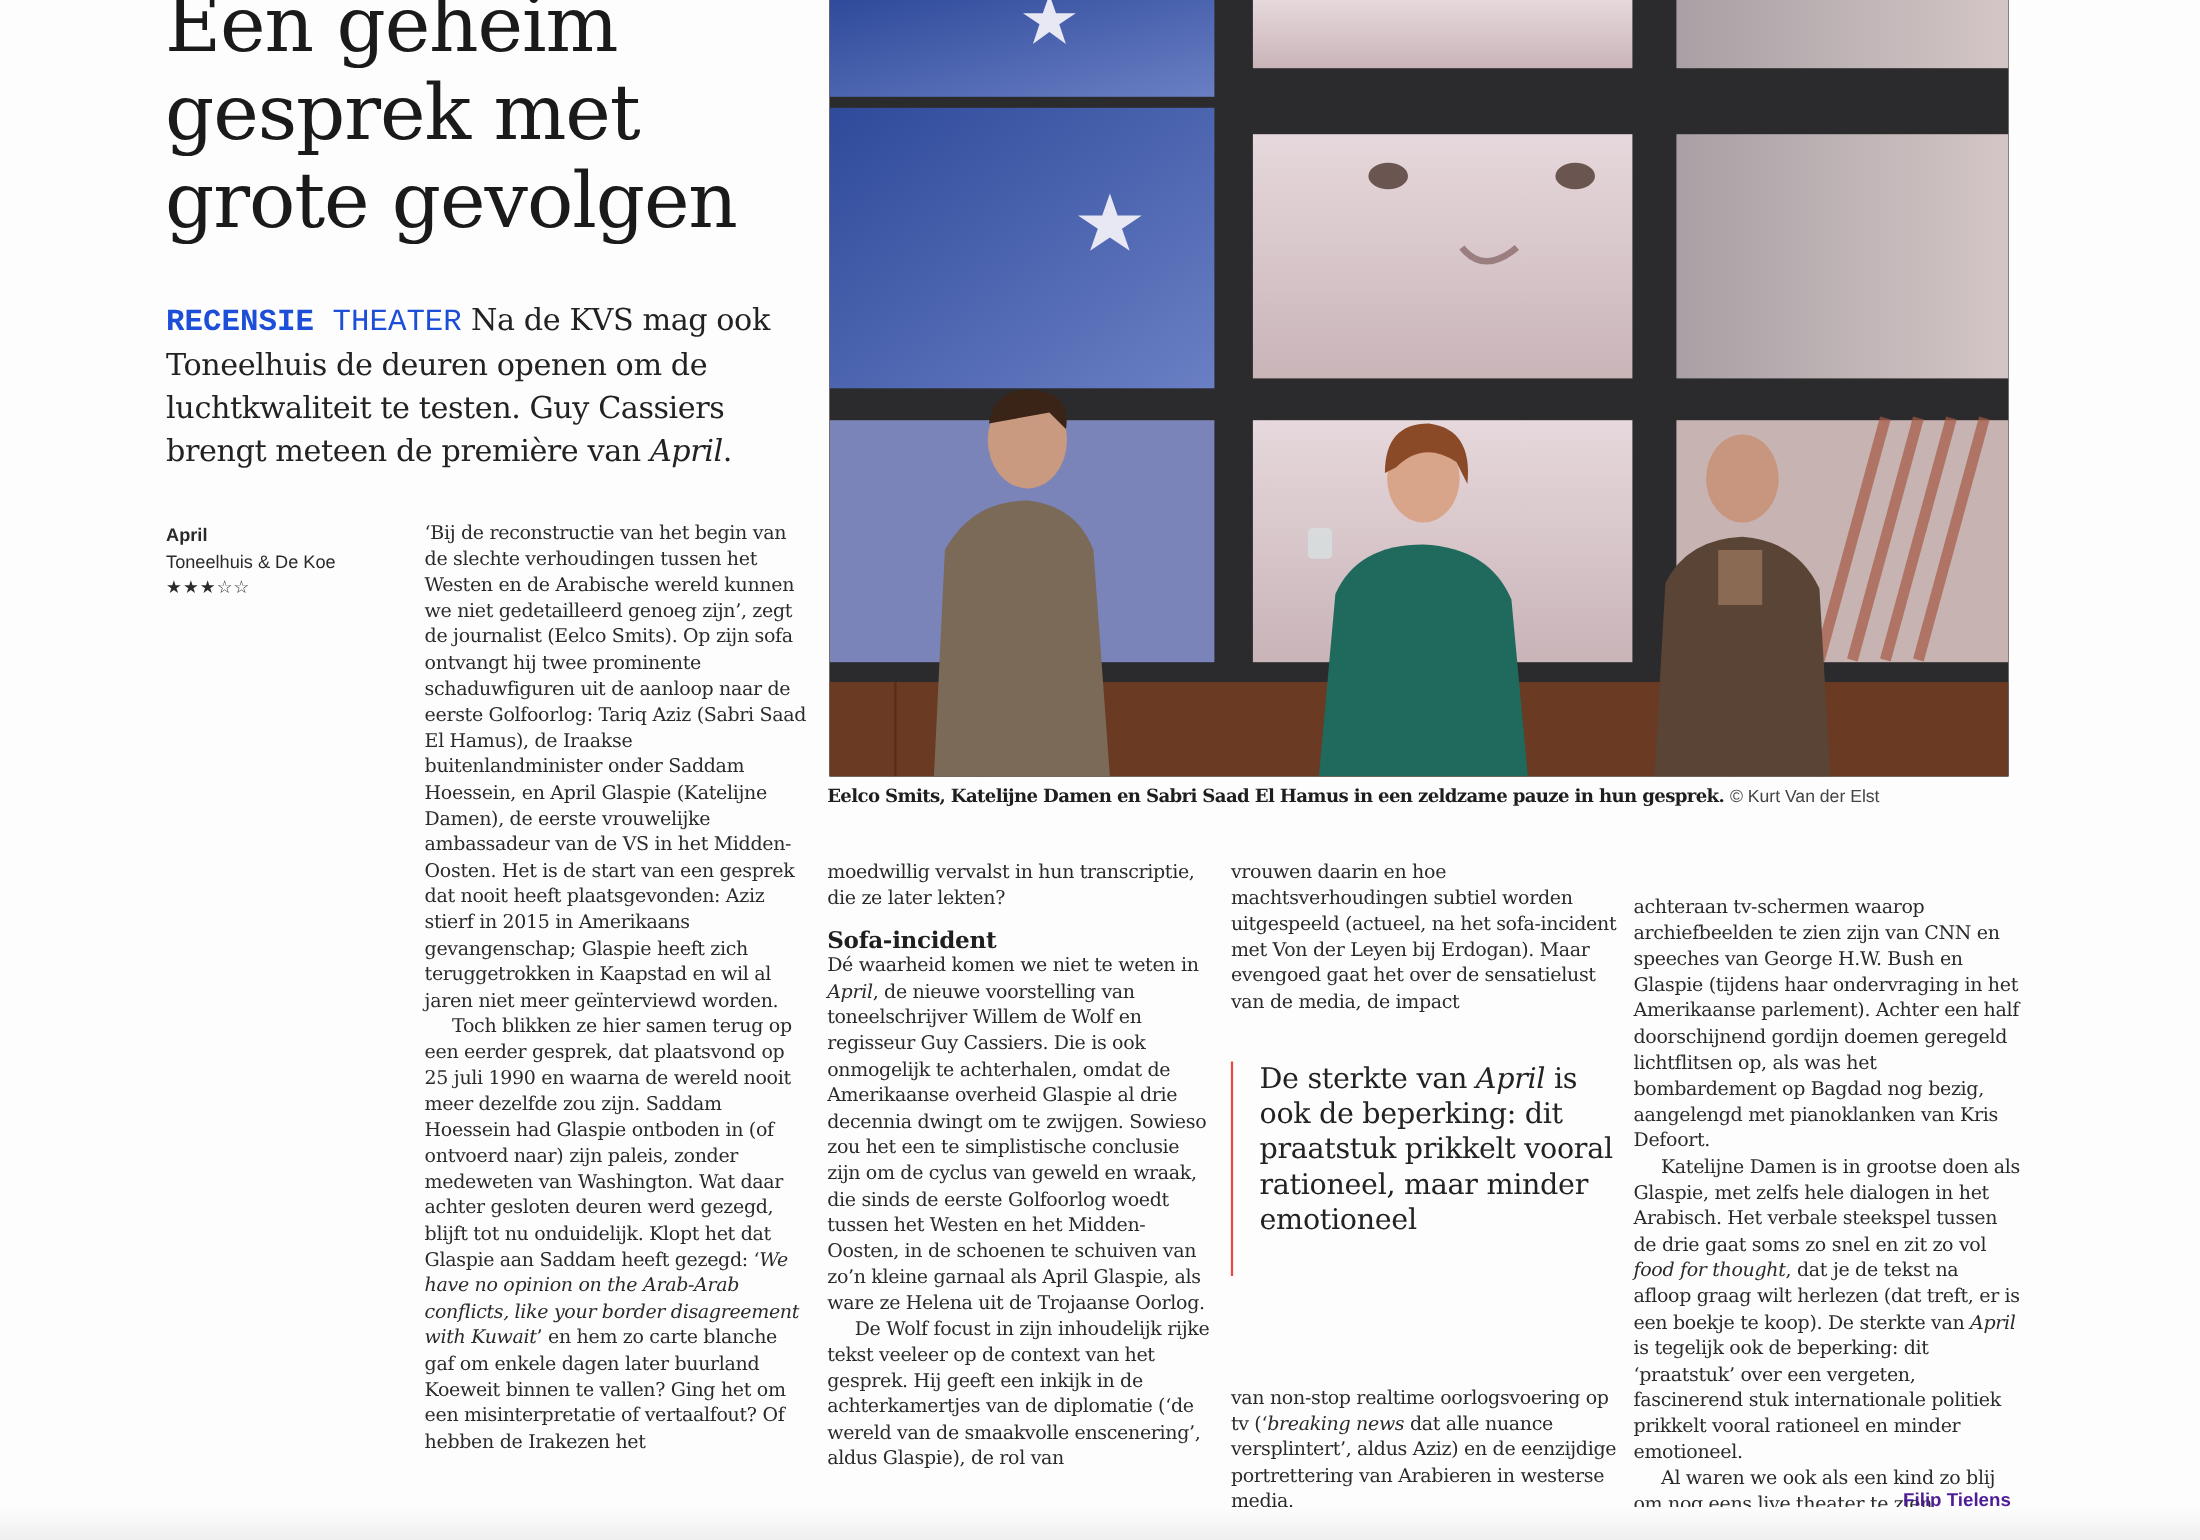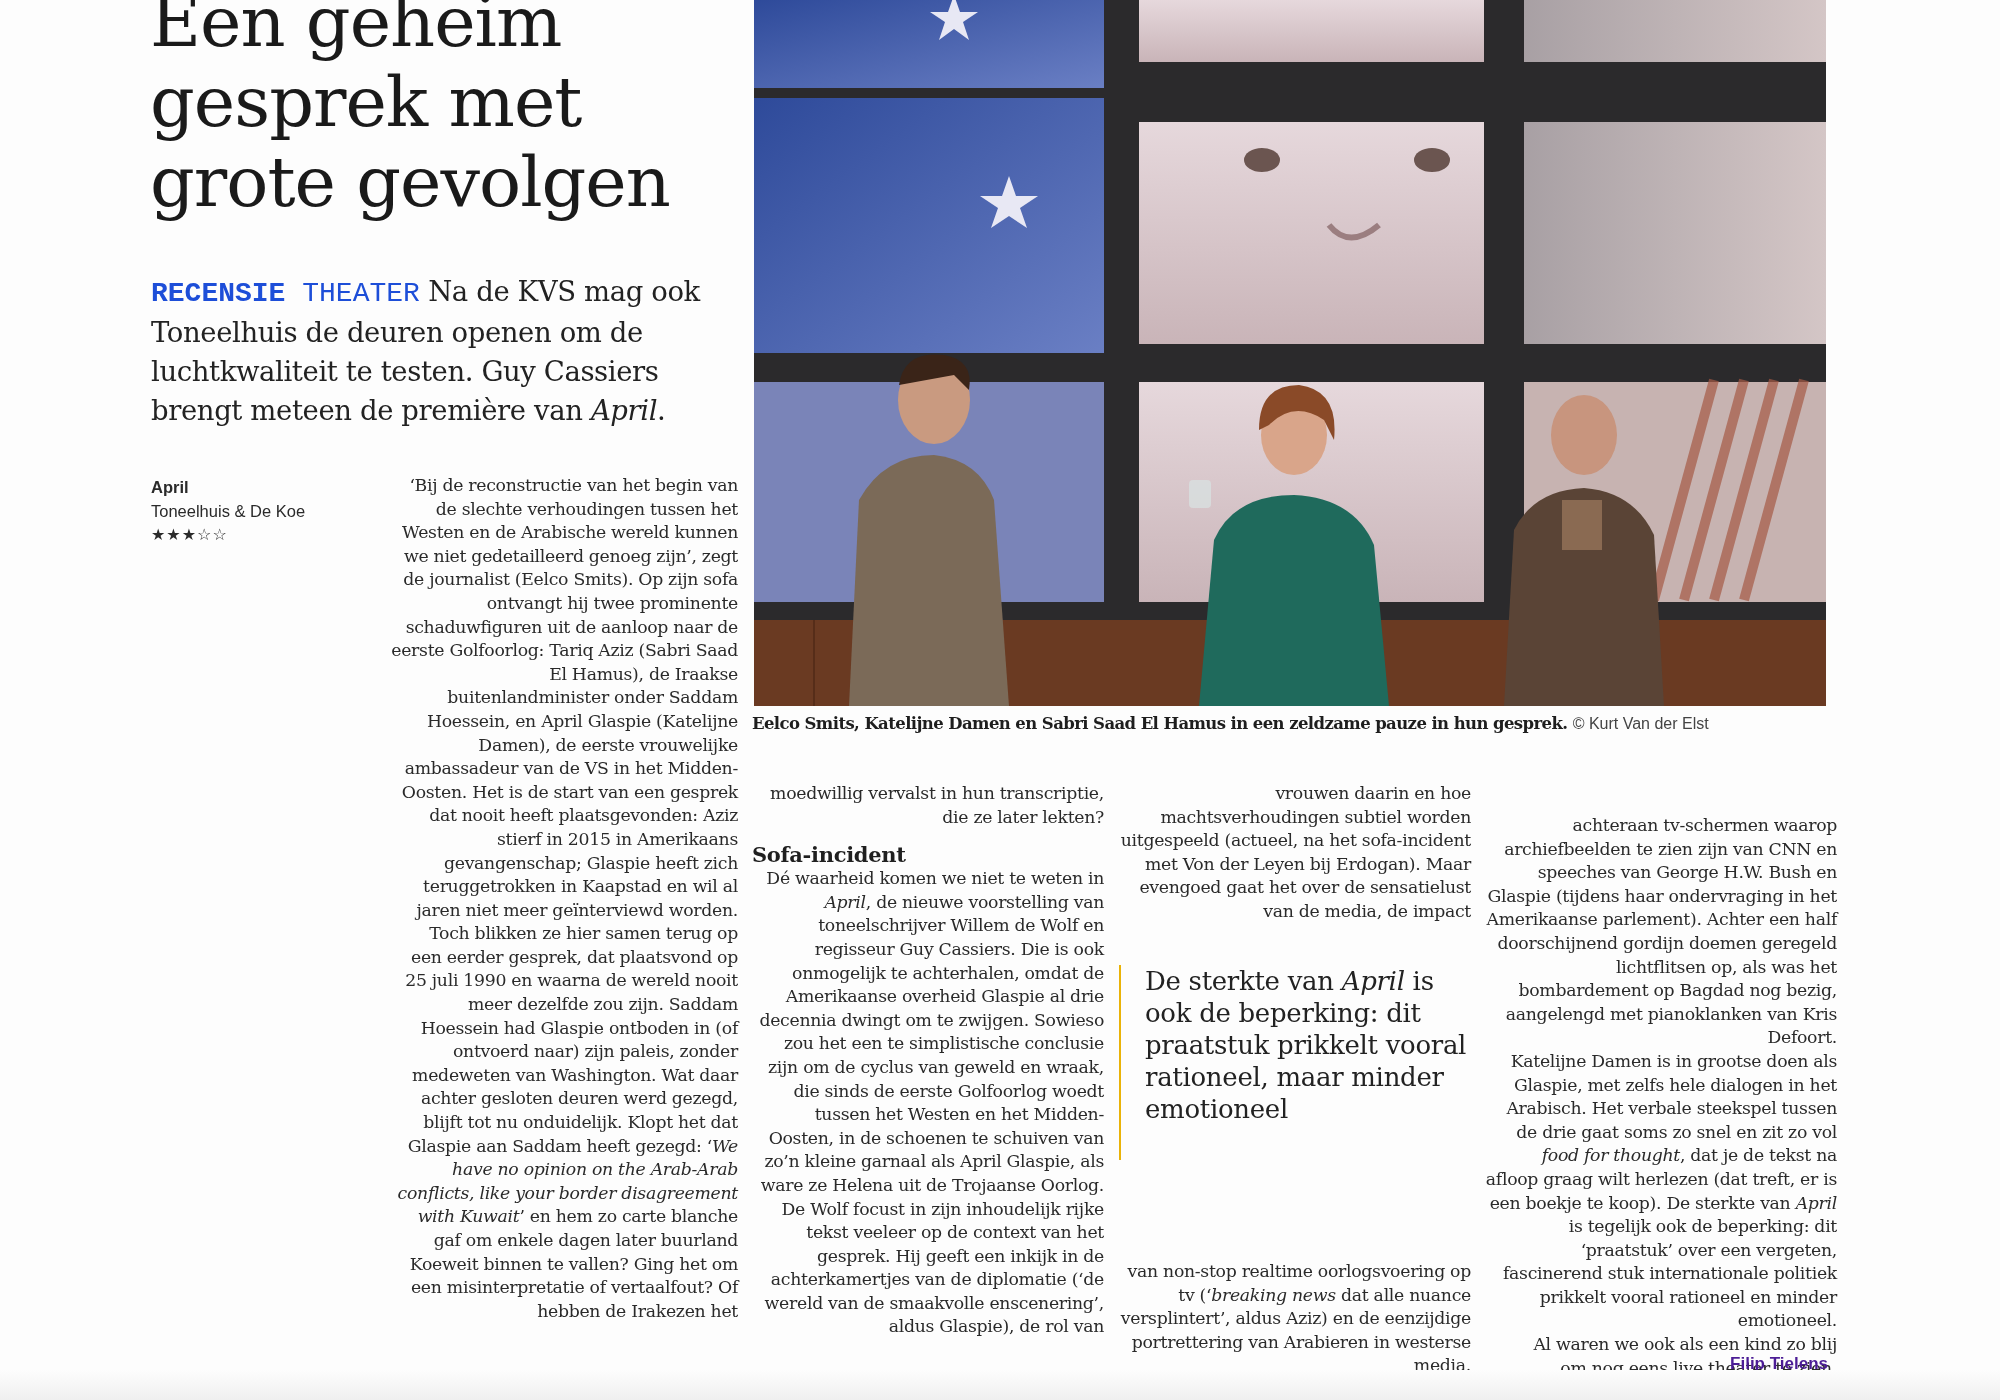--- a/index.html
+++ b/index.html
@@ -6,33 +6,33 @@
   body { width:2000px; height:1400px; background:#fdfdfd; position:relative; overflow:hidden; color:#1e1e1e; font-family:"DejaVu Serif", serif; }
   .headline { position:absolute; left:150px; top:-18px; width:600px; font-family:"DejaVu Serif", serif; font-size:70px; line-height:80px; font-weight:400; letter-spacing:-1px; margin:0; color:#1a1a1a; }
   .lead { position:absolute; left:151px; top:272px; width:570px; font-family:"DejaVu Serif", serif; font-size:27.5px; line-height:39px; color:#222; margin:0; letter-spacing:-0.4px; }
   .kicker { font-family:Liberation Mono, monospace; font-size:28px; color:#1d4ed8; letter-spacing:0; }
   .kicker b { font-weight:700; }
   .kicker span.t { font-weight:400; }
   .info { position:absolute; left:151px; top:475px; width:200px; font-family:"Liberation Sans", sans-serif; font-size:16.5px; line-height:24px; color:#2a2a2a; }
   .info .title { font-weight:700; }
   .stars { font-size:16px; letter-spacing:1px; }
   .col { position:absolute; width:352px; font-family:"DejaVu Serif", serif; font-size:17.3px; line-height:23.6px; color:#2a2a2a; letter-spacing:-0.3px; }
-  .col p { margin:0;text-align:right; }
+  .col p { margin:0; }
   .col p.ind { text-indent:25px; }
   .col h3 { margin:14px 0 0 0; font-size:21px; line-height:24px; font-weight:700; color:#1f1f1f; }
   .c1 { left:386px; top:474px; }
   .c2 { left:752px; top:782px; }
   .c3 { left:1119px; top:782px; }
   .c3b { left:1119px; top:1260px; }
   .c4 { left:1485px; top:782px;margin-top:32px; }
   .photo { position:absolute; left:754px; top:0; width:1072px; height:706px; overflow:hidden; background:#3a2a22; }
   .caption { position:absolute; left:752px; top:714px; width:1080px; font-family:"DejaVu Serif", serif; font-size:16.5px; color:#1e1e1e; }
   .caption b { font-weight:700; letter-spacing:-0.6px; }
   .caption .credit { font-family:"Liberation Sans", sans-serif; font-size:16px; color:#444; }
-  .pullquote { position:absolute; left:1119px; top:965px; width:350px; height:195px; border-left:2px solid #eab308; padding-left:24px; box-sizing:border-box; font-family:"DejaVu Serif", serif; font-size:26px; line-height:32px; color:#222; letter-spacing:-0.3px; }
+  .pullquote { position:absolute; left:1119px; top:965px; width:350px; height:195px; border-left:2px solid #ef4444; padding-left:24px; box-sizing:border-box; font-family:"DejaVu Serif", serif; font-size:26px; line-height:32px; color:#222; letter-spacing:-0.3px; }
   .byline { position:absolute; right:172px; top:1354px; font-family:"Liberation Sans", sans-serif; font-weight:700; font-size:17px; color:#4c1d95; }
   .bottomfade { position:absolute; left:0; bottom:0; width:2000px; height:30px; background:linear-gradient(#fdfdfd, #efefef); }
 </style>
 </head>
 <body>
 
 <h1 class="headline">
   <span>Een geheim</span><br>
   <span>gesprek met</span><br>
   <span>grote gevolgen</span>

